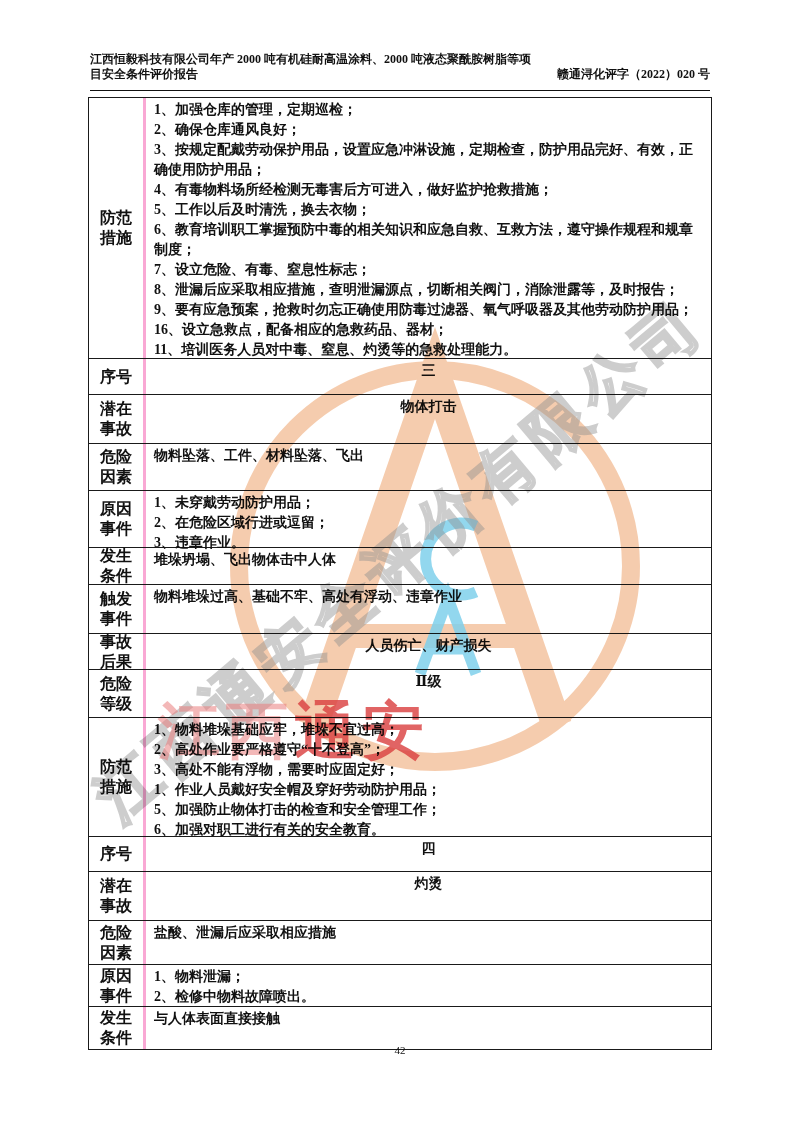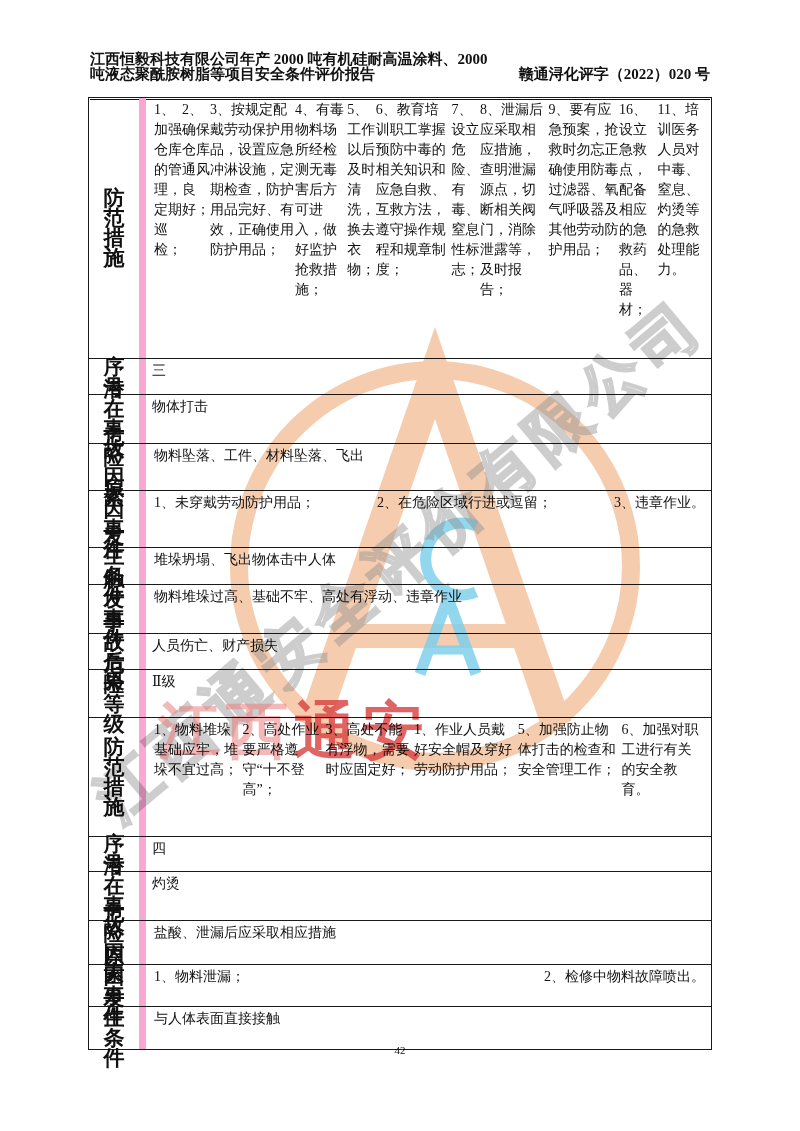--- a/index.html
+++ b/index.html
@@ -10,48 +10,48 @@
     color:#111;
     position:relative;
     overflow:hidden;
   }
   .page{position:absolute;inset:0;}
 
   
   .hdr{
     position:absolute;left:90px;top:52px;width:620px;
     display:flex;justify-content:space-between;align-items:flex-end;gap:18px;
-    border-bottom:1.5px solid #111;padding-bottom:17px;
-    font-size:15px;font-weight:700;line-height:15px;
+    border-bottom:1.5px solid #111;padding-bottom:8px;
+    font-size:12px;font-weight:700;line-height:15px;
   }
   .hdr .doc-no{white-space:nowrap;}
 
   
   .tbl{
     position:absolute;left:88px;top:97px;width:624px;
     border:1.5px solid #1a1a1a;
     box-sizing:border-box;
     background:transparent;
     z-index:1;
   }
   .trow{display:flex;box-sizing:border-box;}
   .trow + .trow{border-top:1px solid #1a1a1a;}
   .tlabel{
     width:57px;flex:0 0 57px;box-sizing:border-box;
-    border-right:7px solid #f9a8d4;
+    border-right:3px solid #f9a8d4;
     display:flex;align-items:center;justify-content:center;
     text-align:center;
-    font-weight:700;font-size:21px;line-height:20px;
+    font-weight:700;font-size:16px;line-height:20px;
     padding:2px 11px;
   }
   .tcontent{
     flex:1;box-sizing:border-box;
-    display:flex;flex-direction:row;justify-content:space-between;
+    display:flex;flex-direction:column;justify-content:flex-start;
     padding:2px 6px 2px 8px;
-    font-size:14px;line-height:20px;
+    font-size:14px;line-height:20px;font-weight:bold;
   }
   .tcontent.center{text-align:center;padding-left:6px;}
   .tline{white-space:normal;}
 
   
   .ftr{
     position:absolute;left:0;top:1044px;width:100%;
     text-align:center;font-size:11px;z-index:2;
   }
 

